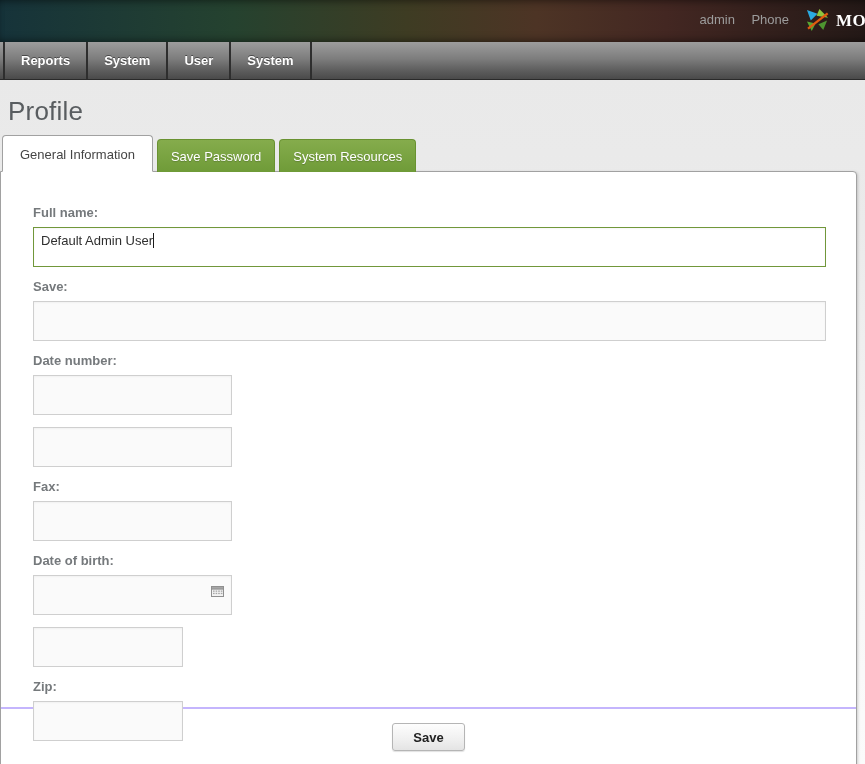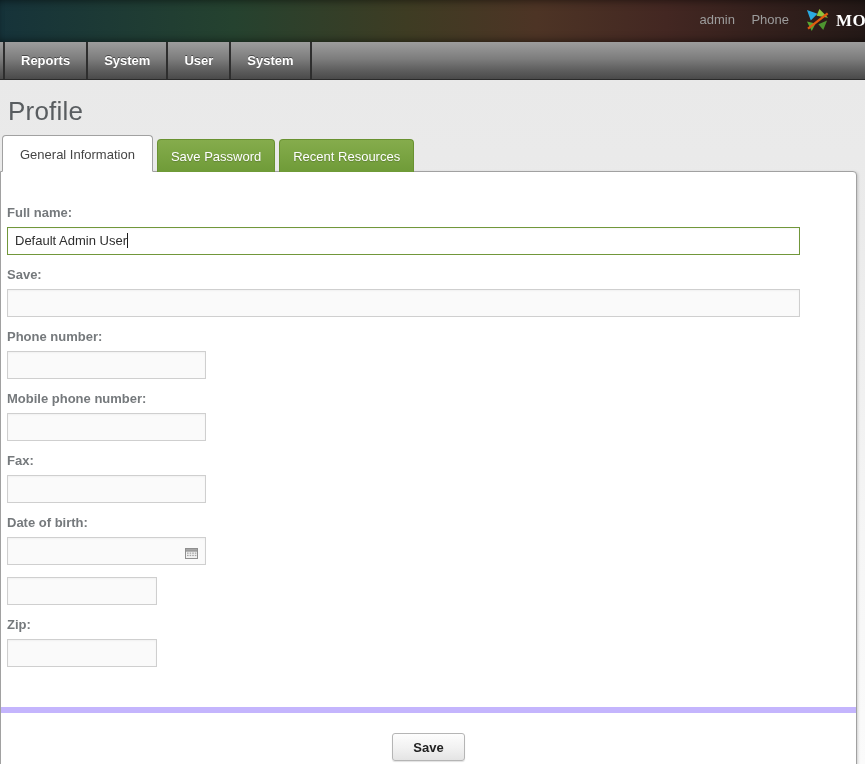--- a/index.html
+++ b/index.html
@@ -47,38 +47,38 @@
   .tab.active {
     height:37px; line-height:37px; padding:0 17px; color:#454545; text-shadow:none;
     background:#fff; border:1px solid #a1a1a1; border-bottom:1px solid #fff;
   }
   
   .panel {
     position:relative; margin-right:8px; height:596px; background:#fff;
     border:1px solid #a1a1a1; border-radius:0 4px 0 0;
     box-shadow:1px 1px 3px rgba(0,0,0,.18);
   }
-  .profile-form { padding:33px 40px 14px 6px; height:535px; }
+  .profile-form { padding:33px 40px 14px 32px; height:535px; }
   .field { margin-bottom:12px; }
   .field-label { display:block; font-size:13px; font-weight:bold; color:#75797c; margin-bottom:7px; }
   .input-wrap { position:relative; }
   .input-wrap.full   { width:793px; }
   .input-wrap.medium { width:199px; }
   .input-wrap.small  { width:150px; }
   .text-input {
-    width:100%; height:28px; border:1px solid #cfcfcf; background:#fafafa;
+    width:100%; height:40px; border:1px solid #cfcfcf; background:#fafafa;
     font-family:"Liberation Sans", sans-serif; font-size:13px; color:#2f2f2f; padding:0 7px;
     box-shadow:inset 0 1px 2px rgba(0,0,0,.04); outline:none; display:block;
   }
   .text-input.fake { line-height:26px; white-space:nowrap; overflow:hidden; }
   .text-input.focused { border:1px solid #71973a; background:#fff; }
   .caret { display:inline-block; width:1px; height:15px; background:#1c1c1c; vertical-align:-3px; }
   .cal-icon { position:absolute; right:8px; top:8px; width:13px; height:12px; cursor:pointer; }
   
-  .panel-footer { border-top:6px solid #c4b5fd; text-align:center; padding-top:20px; }
+  .panel-footer { border-top:2px solid #c4b5fd; text-align:center; padding-top:14px; }
   .save-button {
     display:inline-block; min-width:73px; height:28px; padding:0 16px; cursor:pointer;
     font-family:"Liberation Sans", sans-serif; font-size:13px; font-weight:bold; color:#222;
     background:linear-gradient(180deg,#fdfdfd 0%,#f1f1f1 55%,#e4e4e4 100%);
     border:1px solid #b5b5b5; border-radius:3px; box-shadow:0 1px 1px rgba(0,0,0,.12);
   }
 </style>
 </head>
 <body>
 
@@ -106,45 +106,44 @@
       <div class="nav-item">System</div>
       <div class="nav-item">User</div>
       <div class="nav-item">System</div>
     </div>
 
   <h1 class="page-title">Profile</h1>
 
   <div class="tabs">
       <div class="tab active">General Information</div>
       <div class="tab">Save Password</div>
-      <div class="tab">Recent Resources</div>
+      <div class="tab">System Resources</div>
     </div>
 
   <div class="panel">
     <div class="profile-form">
         <div class="field">
           <label class="field-label">Full name:</label>
           <div class="input-wrap full">
             <div class="text-input fake focused"><span>Default Admin User</span><span class="caret"></span></div>
           </div>
         </div>
         <div class="field">
           <label class="field-label">Save:</label>
           <div class="input-wrap full">
             <input class="text-input" style="">
           </div>
         </div>
         <div class="field">
-          <label class="field-label">Phone number:</label>
+          <label class="field-label">Date number:</label>
           <div class="input-wrap medium">
             <input class="text-input" style="">
           </div>
         </div>
         <div class="field">
-          <label class="field-label">Mobile phone number:</label>
           <div class="input-wrap medium">
             <input class="text-input" style="">
           </div>
         </div>
         <div class="field">
           <label class="field-label">Fax:</label>
           <div class="input-wrap medium">
             <input class="text-input" style="">
           </div>
         </div>

